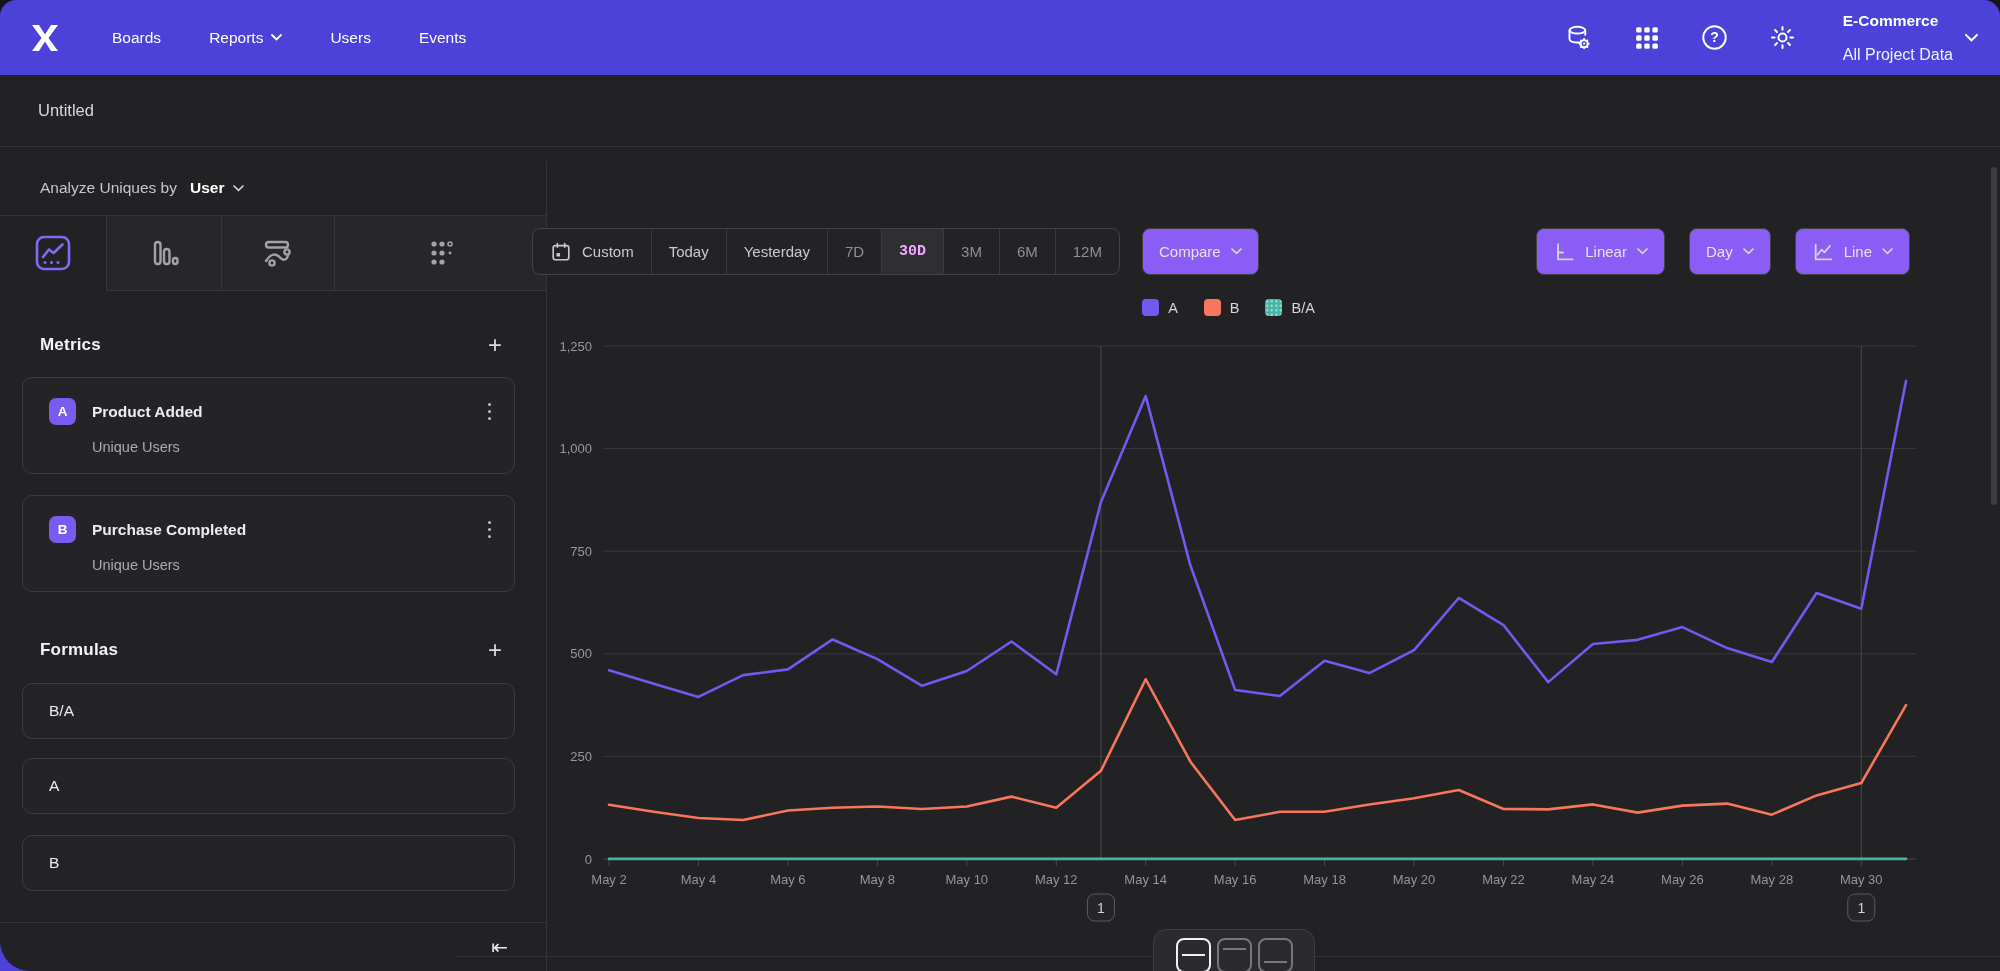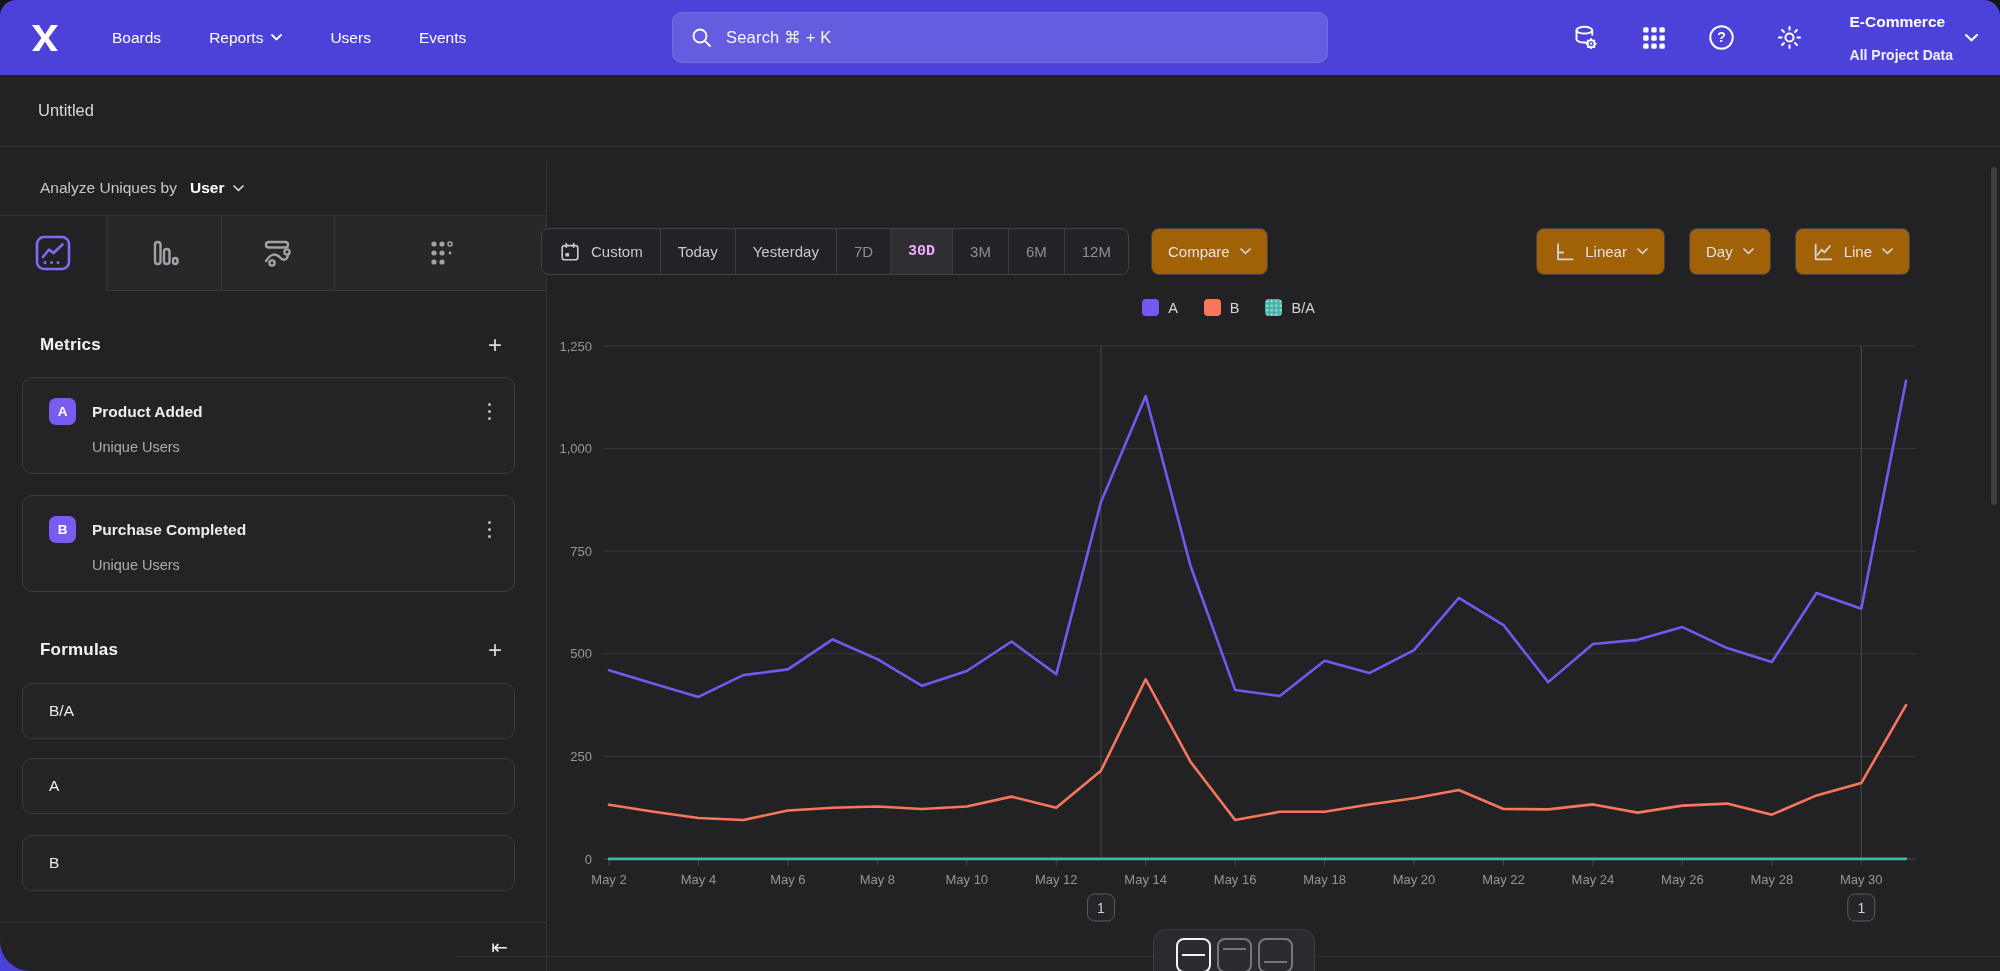--- a/index.html
+++ b/index.html
@@ -13,21 +13,21 @@
   .nav-items { display:flex; align-items:center; gap:48px; margin-left:50px; font-size:15.5px; }
   .nav-item { display:flex; align-items:center; gap:8px; color:#ffffff; cursor:pointer; }
   .searchbar { position:absolute; left:672px; top:12px; width:656px; height:51px; border-radius:10px;
     background:rgba(255,255,255,.14); border:1px solid rgba(255,255,255,.10);
     display:flex; align-items:center; padding-left:18px; gap:14px; }
   .searchbar span { font-size:16.5px; color:rgba(255,255,255,.95); letter-spacing:.2px; }
   .nav-right { position:absolute; right:22px; top:0; height:75px; display:flex; align-items:center; gap:40px; }
   .nav-icon { width:28px; height:28px; display:flex; align-items:center; justify-content:center; cursor:pointer; }
   .project { display:flex; align-items:center; gap:12px; cursor:pointer; margin-left:6px; }
   .project .pname { font-size:15.5px; font-weight:700; }
-  .project .psub { font-size:14px; font-weight:700; color:rgba(255,255,255,.92); margin-top:16px; }
+  .project .psub { font-size:16px; font-weight:400; color:rgba(255,255,255,.92); margin-top:16px; }
 
   
   .content { position:absolute; top:75px; left:0; right:0; bottom:0; background:#222225; border-radius:0 0 0 30px; }
 
   
   .titlebar { position:absolute; top:0; left:0; right:0; height:72px; border-bottom:1px solid #343438;
     display:flex; align-items:center; }
   .doc-title { margin-left:38px; font-size:16.5px; color:#d9d9dc; }
   .title-actions { position:absolute; right:42px; display:flex; align-items:center; gap:30px; }
   .tool-icon { width:26px; height:26px; display:flex; align-items:center; justify-content:center; cursor:pointer; color:#e8e8ea; }
@@ -58,29 +58,29 @@
   .kebab i { width:3.5px; height:3.5px; border-radius:50%; background:#bdbdc1; }
   .metric-sub { margin:14px 0 0 43px; font-size:14.5px; color:#ababaf; }
   .formula-card { height:56px; display:flex; align-items:center; padding-left:26px;
     font-size:15.5px; color:#ececef; }
   .sb-footer { position:absolute; left:0; right:0; bottom:0; height:49px; border-top:1px solid #333337;
     display:flex; align-items:center; justify-content:flex-end; padding-right:38px; }
   .collapse-icon { font-size:20px; color:#e6e6e9; cursor:pointer; font-family:"DejaVu Sans",sans-serif; }
 
   
   .main { position:absolute; top:86px; left:456px; right:0; bottom:0; }
-  .controls { position:absolute; top:67px; left:85px; right:90px; height:47px; display:flex; align-items:center; }
+  .controls { position:absolute; top:67px; left:76px; right:90px; height:47px; display:flex; align-items:center; }
   .seg { display:flex; height:47px; border:1px solid #434347; background:#232327; border-radius:8px; overflow:hidden; }
   .seg-cell { display:flex; align-items:center; gap:10px; padding:0 17px; font-size:15px; color:#8f8f94;
     border-right:1px solid #3a3a3e; cursor:pointer; white-space:nowrap; }
   .seg-cell:last-child { border-right:none; }
   .seg-cell.lit { color:#c9c9cd; }
   .seg-cell.sel { background:#2f2f33; color:#f0abfc; font-weight:600;font-family:Liberation Mono, monospace; }
   .btn { display:flex; align-items:center; gap:10px; height:47px; padding:0 16px; border:1px solid #434347;
-    background:#a16207; border-radius:8px; font-size:15px; color:#e4e4e7; cursor:pointer; white-space:nowrap; }
+    background:#8b5cf6; border-radius:8px; font-size:15px; color:#e4e4e7; cursor:pointer; white-space:nowrap; }
   .btn.compare { margin-left:22px; }
   .right-btns { margin-left:auto; display:flex; gap:24px; }
   .chev { display:inline-block; }
   .legend { position:absolute; top:138px; left:0; width:1545px; display:flex; justify-content:center; gap:26px; }
   .leg-item { display:flex; align-items:center; gap:9px; font-size:14.5px; color:#d6d6da; }
   .swatch { width:17px; height:17px; border-radius:4px; }
   .swatch.dotted { background-image:radial-gradient(rgba(255,255,255,.5) 1px, transparent 1.4px); background-size:4.5px 4.5px; }
   #chart-svg { position:absolute; left:0; top:170px; }
   .scrollbar { position:absolute; right:3px; top:6px; width:6px; height:338px; border-radius:3px; background:#3e3e42; }
 
@@ -114,27 +114,20 @@
         <svg class="chev" width="11" height="7" viewBox="0 0 11 7">
             <polyline points="1,1 5.5,5.5 10,1" fill="none" stroke="#fff" stroke-width="1.8" stroke-linecap="round"></polyline>
           </svg>
       </div>
       <div class="nav-item">
         <span>Users</span>
       </div>
       <div class="nav-item">
         <span>Events</span>
       </div>
-    </div>
-    <div class="searchbar">
-      <svg width="21" height="21" viewBox="0 0 21 21">
-          <circle cx="9" cy="9" r="6.5" fill="none" stroke="#fff" stroke-width="1.8"></circle>
-          <line x1="13.8" y1="13.8" x2="19" y2="19" stroke="#fff" stroke-width="1.8" stroke-linecap="round"></line>
-        </svg>
-      <span>Search  ⌘ + K</span>
     </div>
     <div class="nav-right">
       <div class="nav-icon">
         <svg width="27" height="27" viewBox="0 0 24 24" fill="none" stroke="#fff" stroke-width="1.7" stroke-linecap="round">
           <ellipse cx="11" cy="5.5" rx="7" ry="3"></ellipse>
             <path d="M4 5.5v8c0 1.7 3.1 3 7 3 .6 0 1.1 0 1.7-.1M18 5.5v4"></path>
           <circle cx="17" cy="17.5" r="3.2"></circle>
             <circle cx="17" cy="17.5" r="1" fill="#fff" stroke="none"></circle>
           <path d="M17 13.4v1M17 20.6v1M21.1 17.5h-1M13.9 17.5h-1M19.9 14.6l-.7.7M14.8 19.7l-.7.7M19.9 20.4l-.7-.7M14.8 15.3l-.7-.7"></path>
         </svg>

